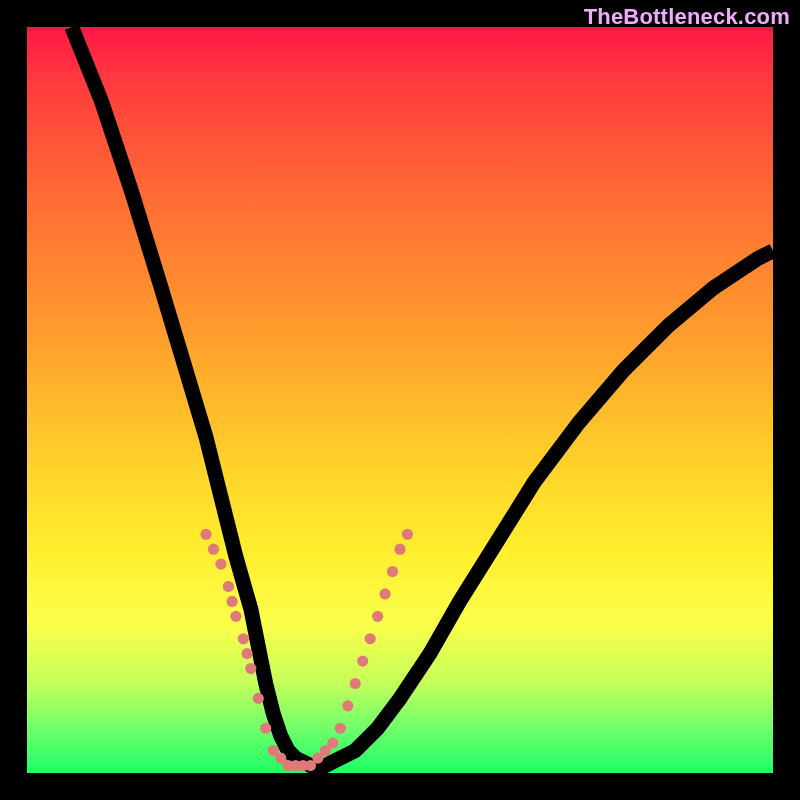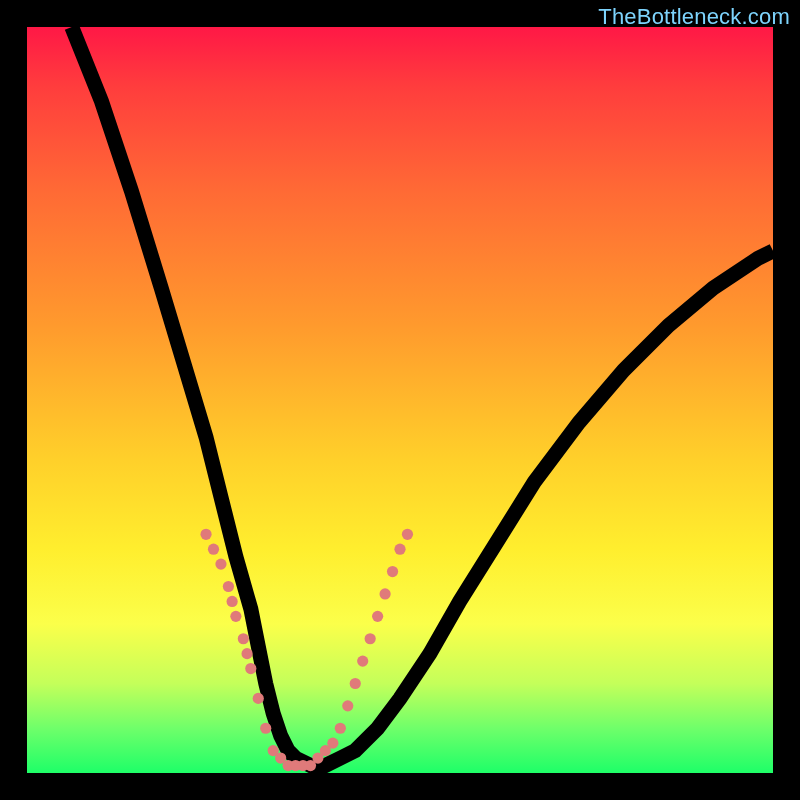--- a/index.html
+++ b/index.html
@@ -14,23 +14,23 @@
   .frame {
     position: relative;
     width: 800px;
     height: 800px;
     background: #000;
   }
   .watermark {
     position: absolute;
     top: 4px;
     right: 10px;
-    color: #7dd3fc;
+    color: #f0abfc;
     font-size: 22px;
-    font-weight: 400;
+    font-weight: 700;
     letter-spacing: 0.2px;
     z-index: 20;
   }
   .plot-area {
     position: absolute;
     left: 27px;
     top: 27px;
     width: 746px;
     height: 746px;
     

